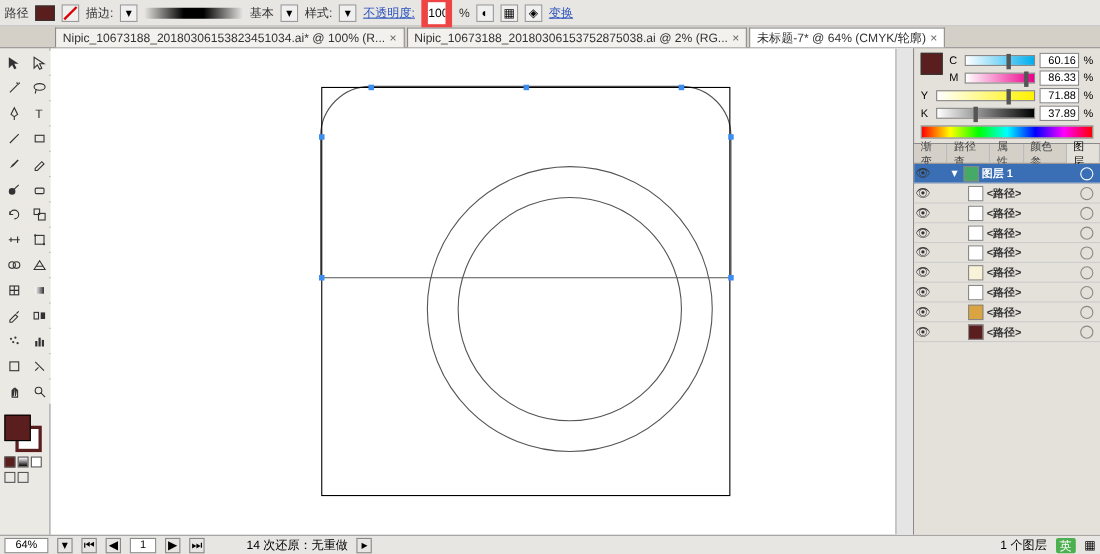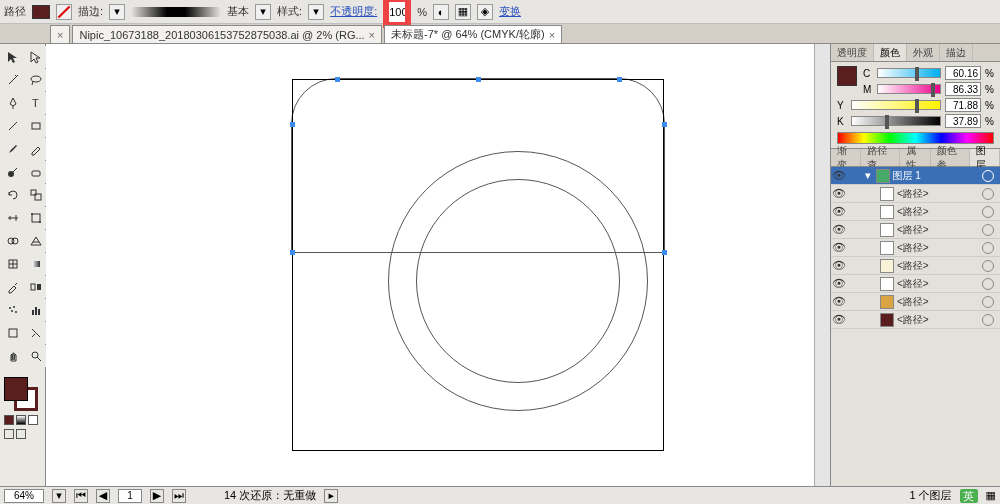--- a/index.html
+++ b/index.html
@@ -61,21 +61,21 @@
 .color-preview { display: flex; gap: 2px; float: left; margin-right: 6px; }
 .clr-sw { width: 20px; height: 20px; background: #5a1e1e; border: 1px solid #333; }
 
 .layers-panel { flex: 1; display: flex; flex-direction: column; border-top: 1px solid #8a8a8a; }
 .layer-list { flex: 1; overflow: auto; background: #e4e1db; }
 .layer-row { display: flex; align-items: center; height: 18px; border-bottom: 1px solid #ccc; }
 .layer-row .eye { width: 16px; text-align: center; color: #333; }
 .layer-row .lock { width: 16px; }
 .layer-row .indent { width: 14px; }
 .layer-row .thumb-sw { width: 14px; height: 14px; border: 1px solid #888; margin: 0 3px; }
-.layer-row .name { flex: 1; font-size: 10px; color: #333; }
+.layer-row .name { flex: 1; font-size: 10px; color: #333; font-weight: bold; }
 .layer-row .target { width: 12px; height: 12px; border: 1px solid #888; border-radius: 50%; margin-right: 6px; }
 .layer-row.top { background: #3b6fb5; color: #fff; }
 .layer-row.top .name { color: #fff; }
 
 
 .statusbar { height: 18px; background: #e8e6e2; display: flex; align-items: center; border-top: 1px solid #8a8a8a; font-size: 10px; padding: 0 4px; gap: 8px; }
 .statusbar input { width: 40px; height: 14px; border: 1px solid #888; font-size: 10px; text-align: center; }
 .statusbar .nav-btn { width: 14px; height: 14px; border: 1px solid #888; display: inline-flex; align-items: center; justify-content: center; }
 .statusbar .spacer { flex: 1; }
 .ime { width: 18px; height: 14px; background: #4caf50; color: #fff; text-align: center; border-radius: 2px; }
@@ -102,20 +102,21 @@
   <input class="num" value="100" style="">
   <span class="label">%</span>
   <span class="btn-small">◐</span>
   <span class="btn-small">▦</span>
   <span class="btn-small">◈</span>
   <span class="link">变换</span>
 </div>
 
 <div class="tabbar">
   <div class="doc-tab">
+    <span>Nipic_10673188_20180306153823451034.ai* @ 100% (R...</span>
     <span class="close-x">×</span>
   </div>
   <div class="doc-tab">
     <span>Nipic_10673188_20180306153752875038.ai @ 2% (RG...</span>
     <span class="close-x">×</span>
   </div>
   <div class="doc-tab active">
     <span>未标题-7* @ 64% (CMYK/轮廓)</span>
     <span class="close-x">×</span>
   </div>
@@ -315,26 +316,20 @@
     <div class="anchor" style="left:430px; top:33px;"></div>
     <div class="anchor" style="left:571px; top:33px;"></div>
     <div class="anchor" style="left:616px; top:78px;"></div>
     <div class="anchor" style="left:244px; top:206px;"></div>
     <div class="anchor" style="left:616px; top:206px;"></div>
     <div class="scrollbar-v"></div>
   </div>
 
   <div class="panels">
 
-    <div class="panel-tabs">
-      <div class="ptab">透明度</div>
-      <div class="ptab active">颜色</div>
-      <div class="ptab">外观</div>
-      <div class="ptab">描边</div>
-    </div>
     <div class="color-panel">
       <div class="color-preview">
           <div class="clr-sw"></div>
         </div>
       <div class="cmyk-row">
         <span class="lbl">C</span>
         <div class="slider c">
             <div class="thumb" style="left:60%"></div>
           </div>
         <input value="60.16" style="">

